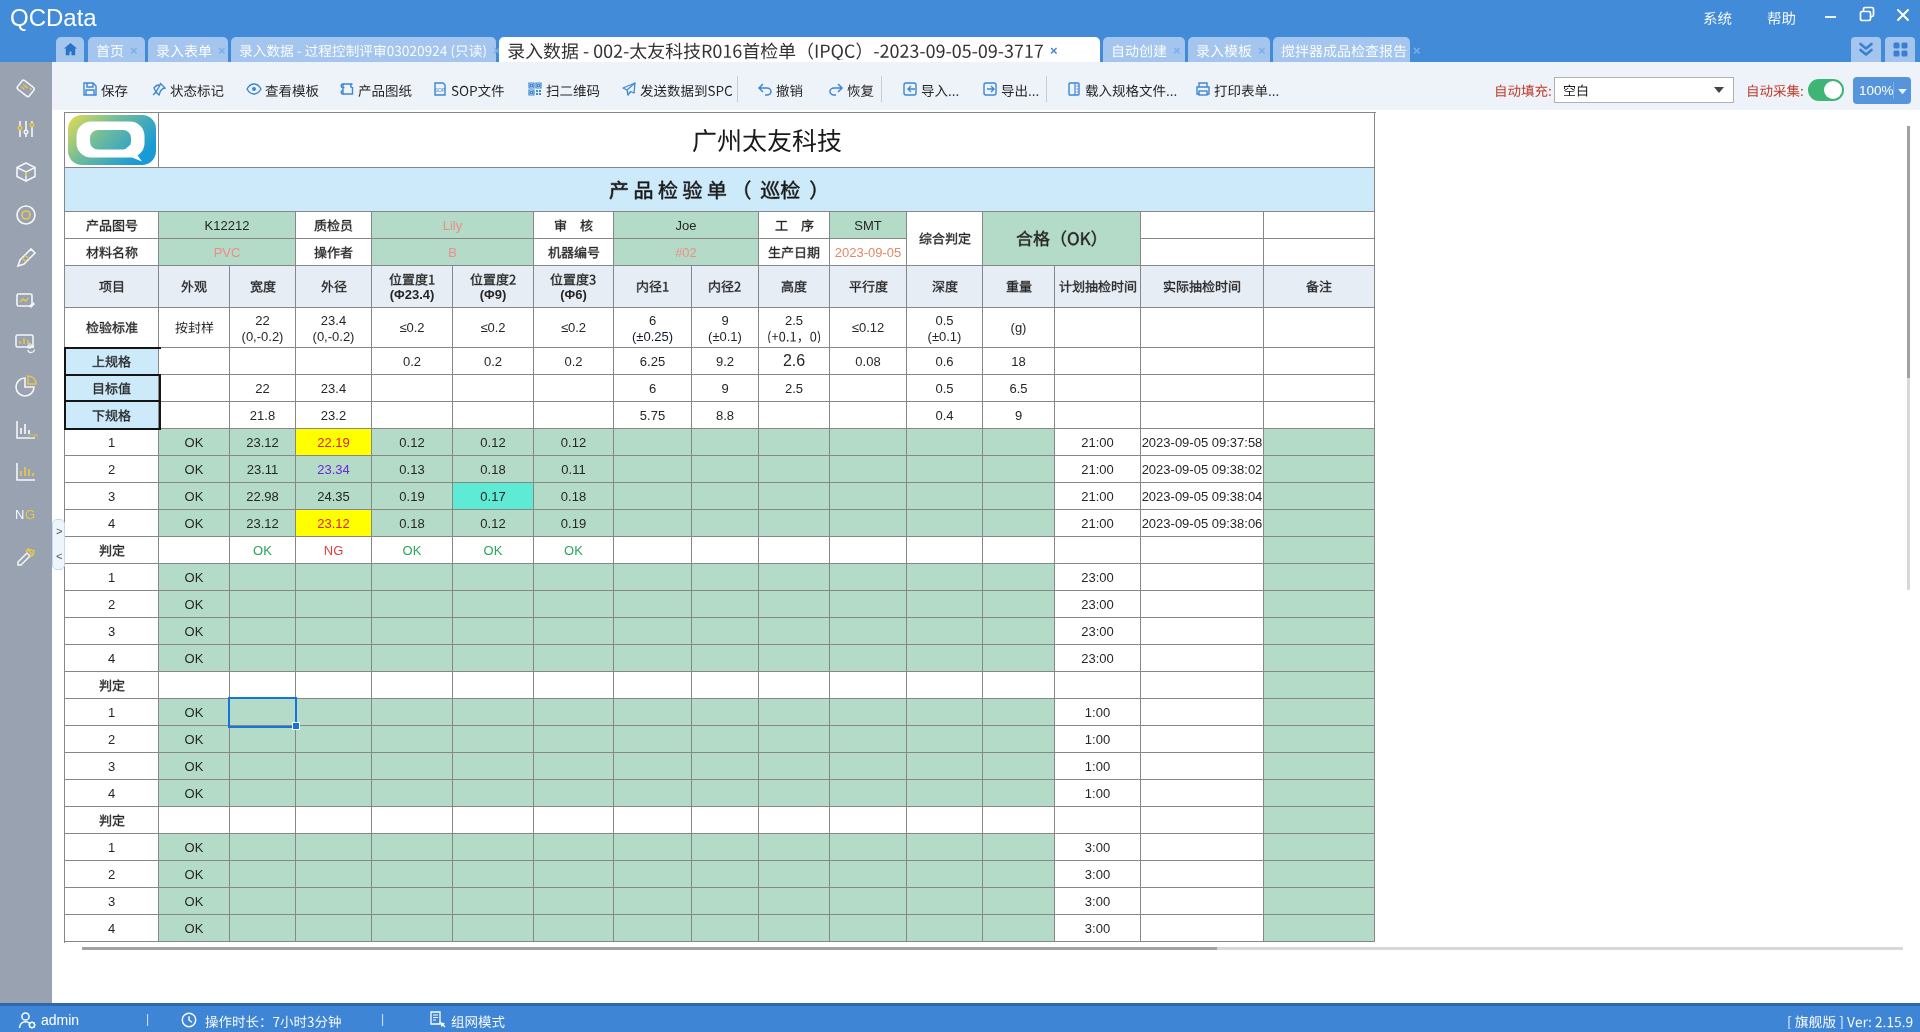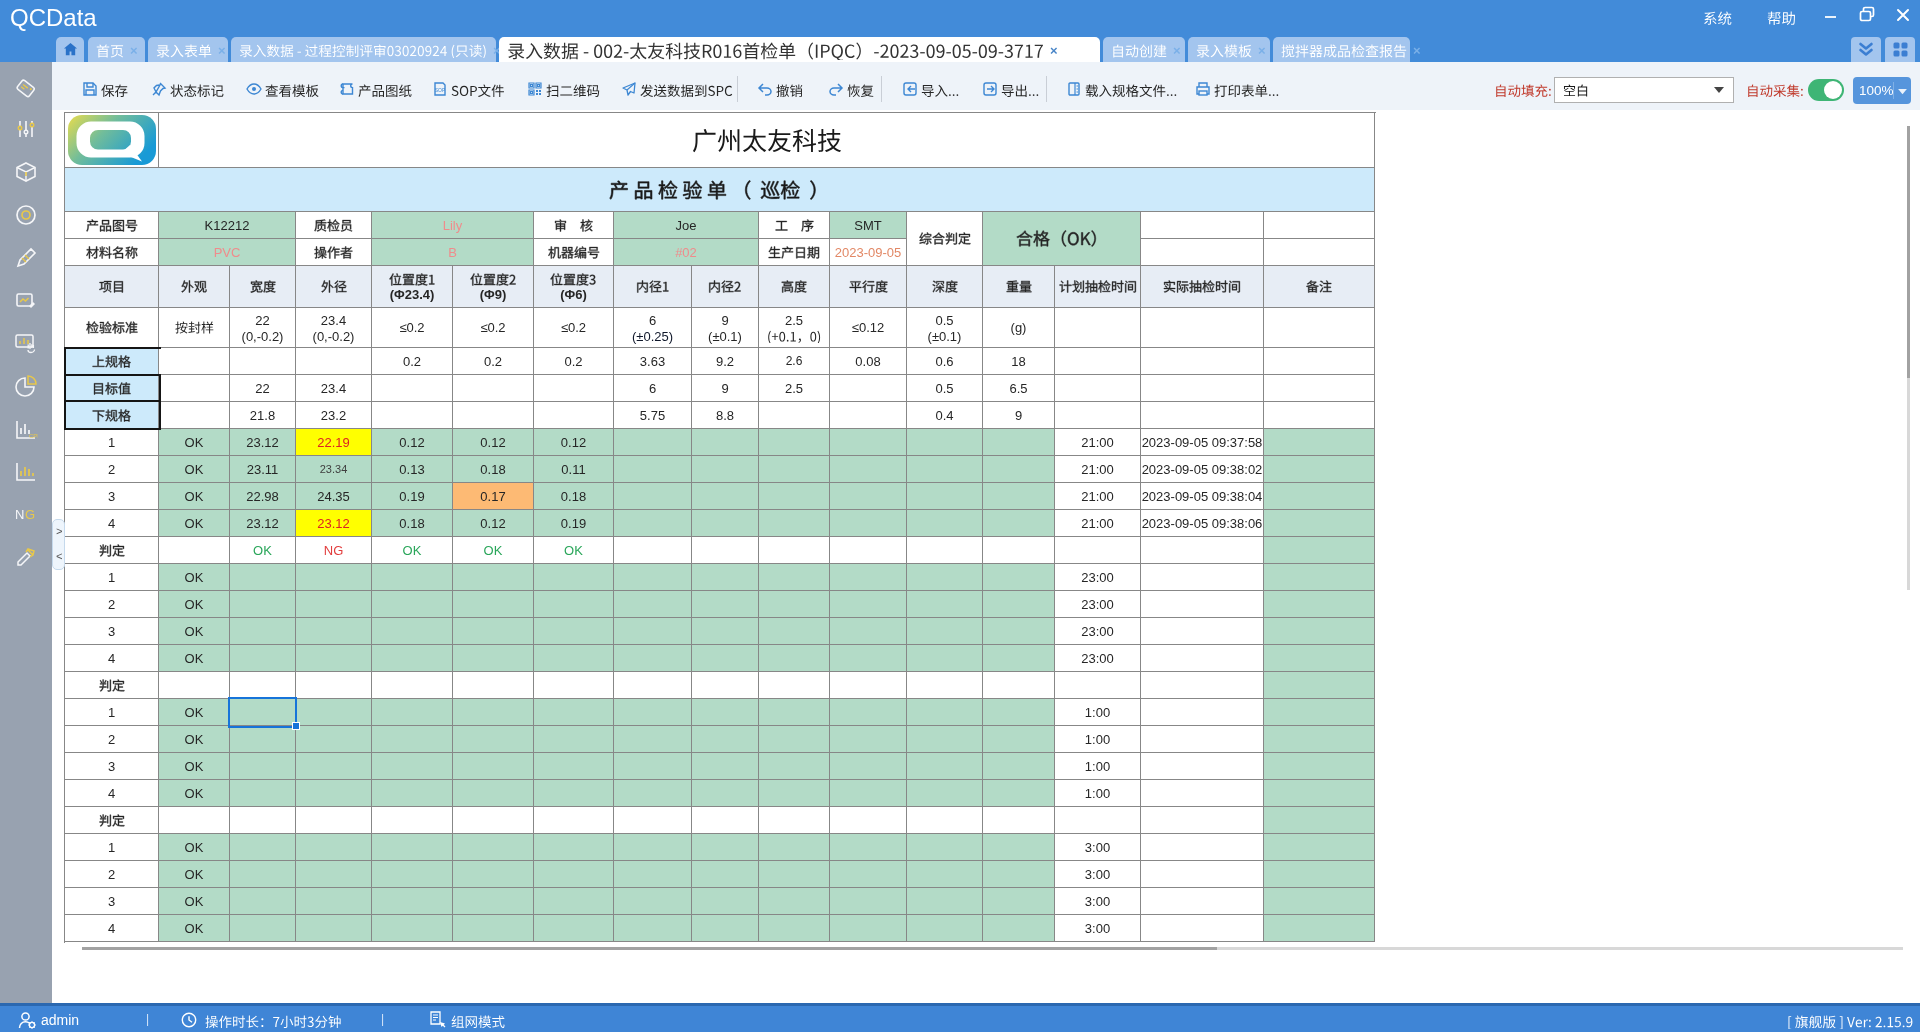--- a/index.html
+++ b/index.html
@@ -974,27 +974,27 @@
     <div class="c" style="left:372px;top:348px;width:81px;height:27px;background:#fff;">
       <span style="font-size:13px;color:#262626;white-space:nowrap">0.2</span>
     </div>
     <div class="c" style="left:453px;top:348px;width:81px;height:27px;background:#fff;">
       <span style="font-size:13px;color:#262626;white-space:nowrap">0.2</span>
     </div>
     <div class="c" style="left:534px;top:348px;width:80px;height:27px;background:#fff;">
       <span style="font-size:13px;color:#262626;white-space:nowrap">0.2</span>
     </div>
     <div class="c" style="left:614px;top:348px;width:78px;height:27px;background:#fff;">
-      <span style="font-size:13px;color:#262626;white-space:nowrap">3.63</span>
+      <span style="font-size:13px;color:#262626;white-space:nowrap">6.25</span>
     </div>
     <div class="c" style="left:692px;top:348px;width:67px;height:27px;background:#fff;">
       <span style="font-size:13px;color:#262626;white-space:nowrap">9.2</span>
     </div>
     <div class="c" style="left:759px;top:348px;width:71px;height:27px;background:#fff;">
-      <span style="font-size:12px;color:#262626;white-space:nowrap">2.6</span>
+      <span style="font-size:16px;color:#262626;white-space:nowrap">2.6</span>
     </div>
     <div class="c" style="left:830px;top:348px;width:77px;height:27px;background:#fff;">
       <span style="font-size:13px;color:#262626;white-space:nowrap">0.08</span>
     </div>
     <div class="c" style="left:907px;top:348px;width:76px;height:27px;background:#fff;">
       <span style="font-size:13px;color:#262626;white-space:nowrap">0.6</span>
     </div>
     <div class="c" style="left:983px;top:348px;width:72px;height:27px;background:#fff;">
       <span style="font-size:13px;color:#262626;white-space:nowrap">18</span>
     </div>
@@ -1112,21 +1112,21 @@
     <div class="c" style="left:65px;top:456px;width:94px;height:27px;background:#fff;">
       <span style="font-size:13px;color:#262626;white-space:nowrap">2</span>
     </div>
     <div class="c" style="left:159px;top:456px;width:71px;height:27px;background:#b3dbc7;">
       <span style="font-size:13px;color:#262626;white-space:nowrap">OK</span>
     </div>
     <div class="c" style="left:230px;top:456px;width:66px;height:27px;background:#b3dbc7;justify-content:center;">
       <span style="font-size:13px;color:#262626;white-space:nowrap">23.11</span>
     </div>
     <div class="c" style="left:296px;top:456px;width:76px;height:27px;background:#b3dbc7;">
-      <span style="font-size:11px;color:#404040;white-space:nowrap">23.34</span>
+      <span style="font-size:13px;color:#6d28d9;white-space:nowrap">23.34</span>
     </div>
     <div class="c" style="left:372px;top:456px;width:81px;height:27px;background:#b3dbc7;">
       <span style="font-size:13px;color:#262626;white-space:nowrap">0.13</span>
     </div>
     <div class="c" style="left:453px;top:456px;width:81px;height:27px;background:#b3dbc7;">
       <span style="font-size:13px;color:#262626;white-space:nowrap">0.18</span>
     </div>
     <div class="c" style="left:534px;top:456px;width:80px;height:27px;background:#b3dbc7;">
       <span style="font-size:13px;color:#262626;white-space:nowrap">0.11</span>
     </div>
@@ -1151,21 +1151,21 @@
     </div>
     <div class="c" style="left:230px;top:483px;width:66px;height:27px;background:#b3dbc7;">
       <span style="font-size:13px;color:#262626;white-space:nowrap">22.98</span>
     </div>
     <div class="c" style="left:296px;top:483px;width:76px;height:27px;background:#b3dbc7;">
       <span style="font-size:13px;color:#262626;white-space:nowrap">24.35</span>
     </div>
     <div class="c" style="left:372px;top:483px;width:81px;height:27px;background:#b3dbc7;">
       <span style="font-size:13px;color:#262626;white-space:nowrap">0.19</span>
     </div>
-    <div class="c" style="left:453px;top:483px;width:81px;height:27px;background:#fdba74;">
+    <div class="c" style="left:453px;top:483px;width:81px;height:27px;background:#5eead4;">
       <span style="font-size:13px;color:#262626;white-space:nowrap">0.17</span>
     </div>
     <div class="c" style="left:534px;top:483px;width:80px;height:27px;background:#b3dbc7;">
       <span style="font-size:13px;color:#262626;white-space:nowrap">0.18</span>
     </div>
     <div class="c" style="left:614px;top:483px;width:78px;height:27px;background:#b3dbc7;"></div>
     <div class="c" style="left:692px;top:483px;width:67px;height:27px;background:#b3dbc7;"></div>
     <div class="c" style="left:759px;top:483px;width:71px;height:27px;background:#b3dbc7;"></div>
     <div class="c" style="left:830px;top:483px;width:77px;height:27px;background:#b3dbc7;"></div>
     <div class="c" style="left:907px;top:483px;width:76px;height:27px;background:#b3dbc7;"></div>

